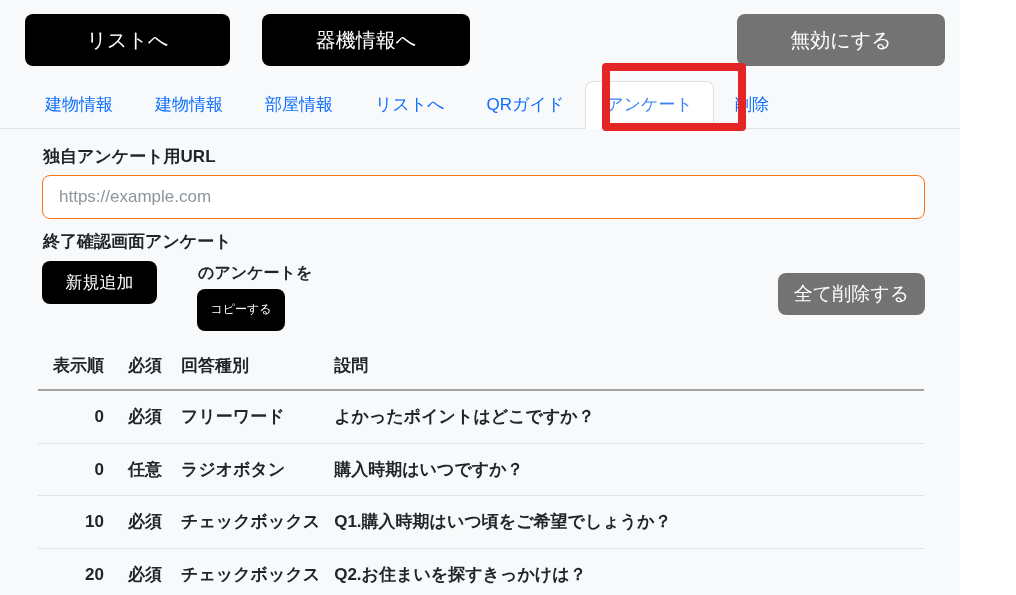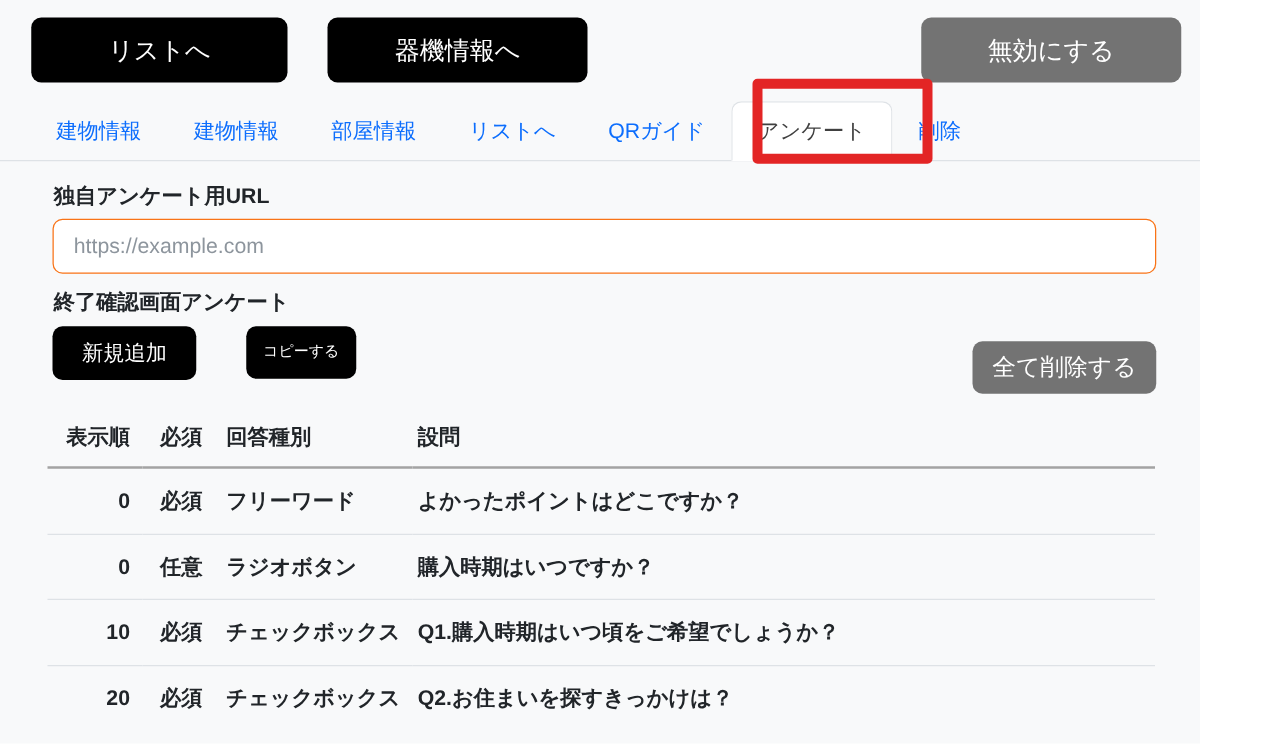--- a/index.html
+++ b/index.html
@@ -28,21 +28,21 @@
   .btn-device  { width: 208px; height: 52px; margin-left: 32px; }
   .btn-disable { width: 208px; height: 52px; margin-left: auto; }
 
   
   .tabs { display: flex; margin-top: 15px; padding: 0 24px; border-bottom: 1px solid #dee2e6; }
   .tab {
     padding: 10px 20px; font-size: 17px; color: #0d6efd; cursor: pointer;
     border: 1px solid transparent; margin-bottom: -1px; white-space: nowrap;
   }
   .tab.active {
-    background: #fff; color: #404040;
+    background: #fff; color: #3b82f6;
     border-color: #dee2e6 #dee2e6 #fff;
     border-radius: 8px 8px 0 0;
   }
 
   
   .annotation-box {
     position: absolute; left: 602px; top: 63px; width: 144px; height: 68px;
     border: 8px solid #e32525; border-radius: 4px;
     pointer-events: none; z-index: 5;
   }
@@ -121,20 +121,21 @@
     <div class="field-label">独自アンケート用URL</div>
     <input class="url-input" type="text" placeholder="https://example.com" style="">
 
     <div class="field-label section-label">終了確認画面アンケート</div>
 
     <div class="controls">
       <button class="btn btn-blue btn-add">新規追加</button>
 
 
       <div class="copy-group">
+        <div class="copy-caption">のアンケートを</div>
         <button class="btn btn-blue btn-copy">コピーする</button>
       </div>
 
       <button class="btn btn-red btn-delete-all">全て削除する</button>
     </div>
 
     <table class="survey-table">
       <thead>
         <tr>
           <th class="col-order">表示順</th>

